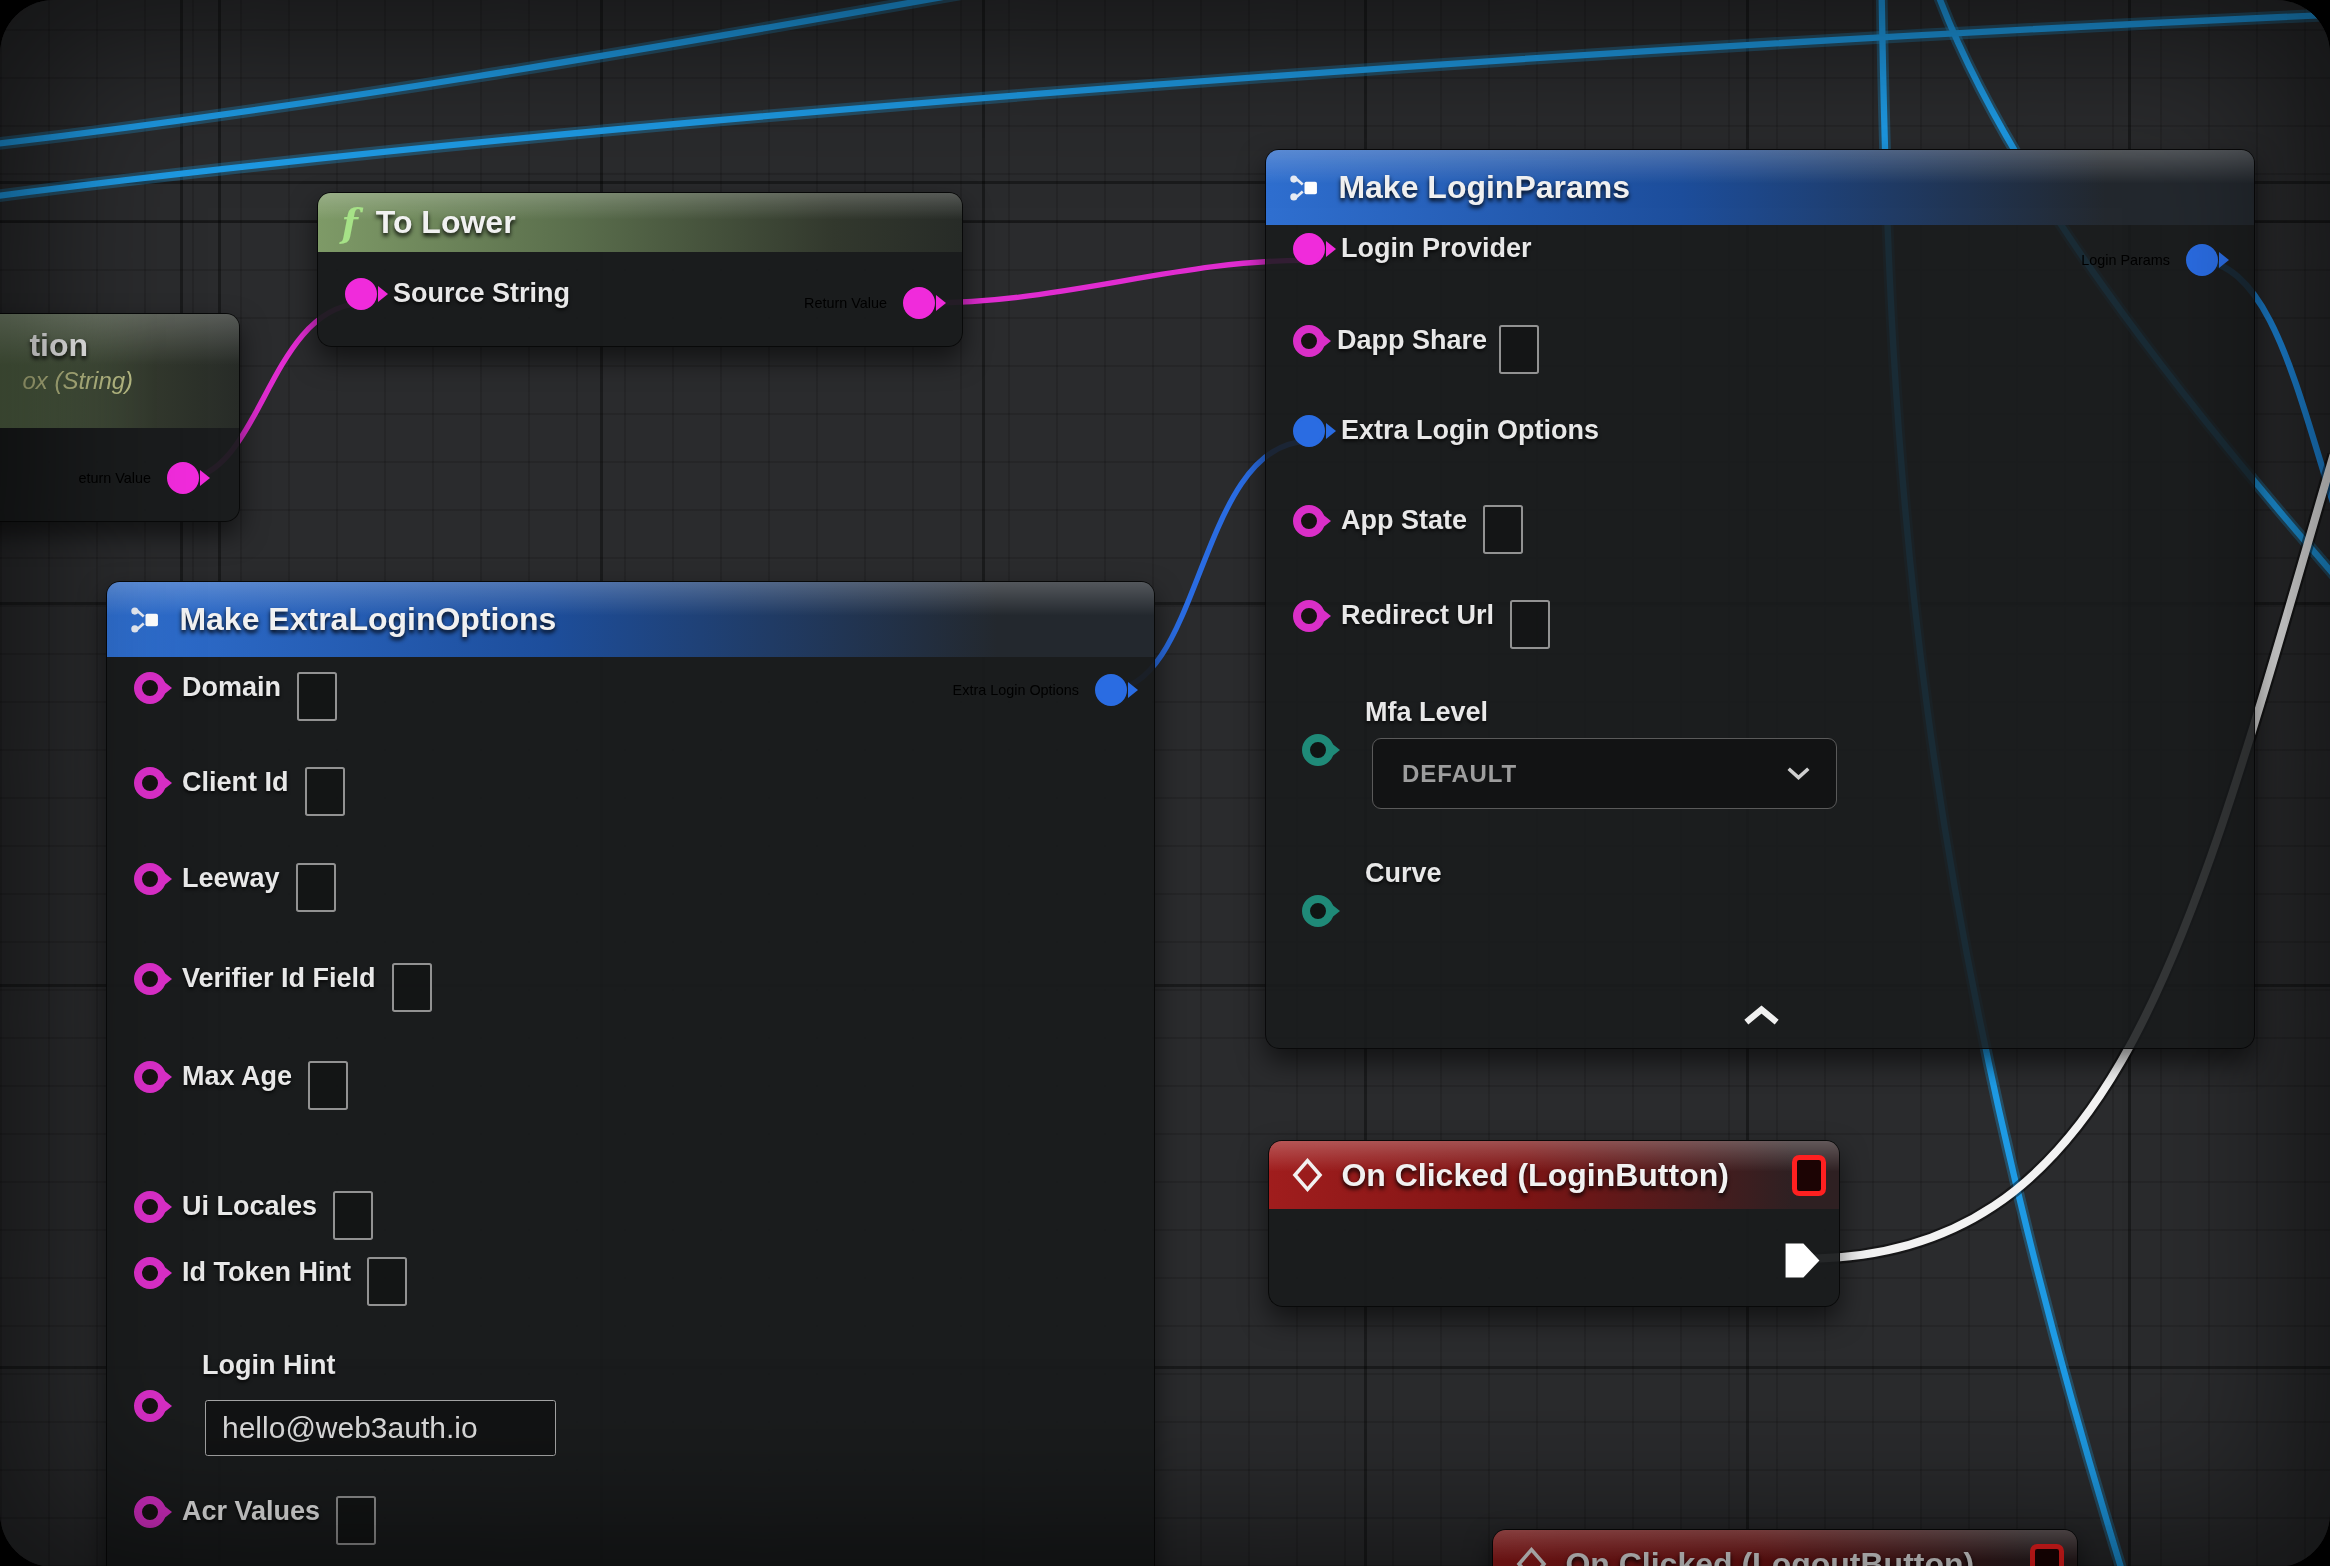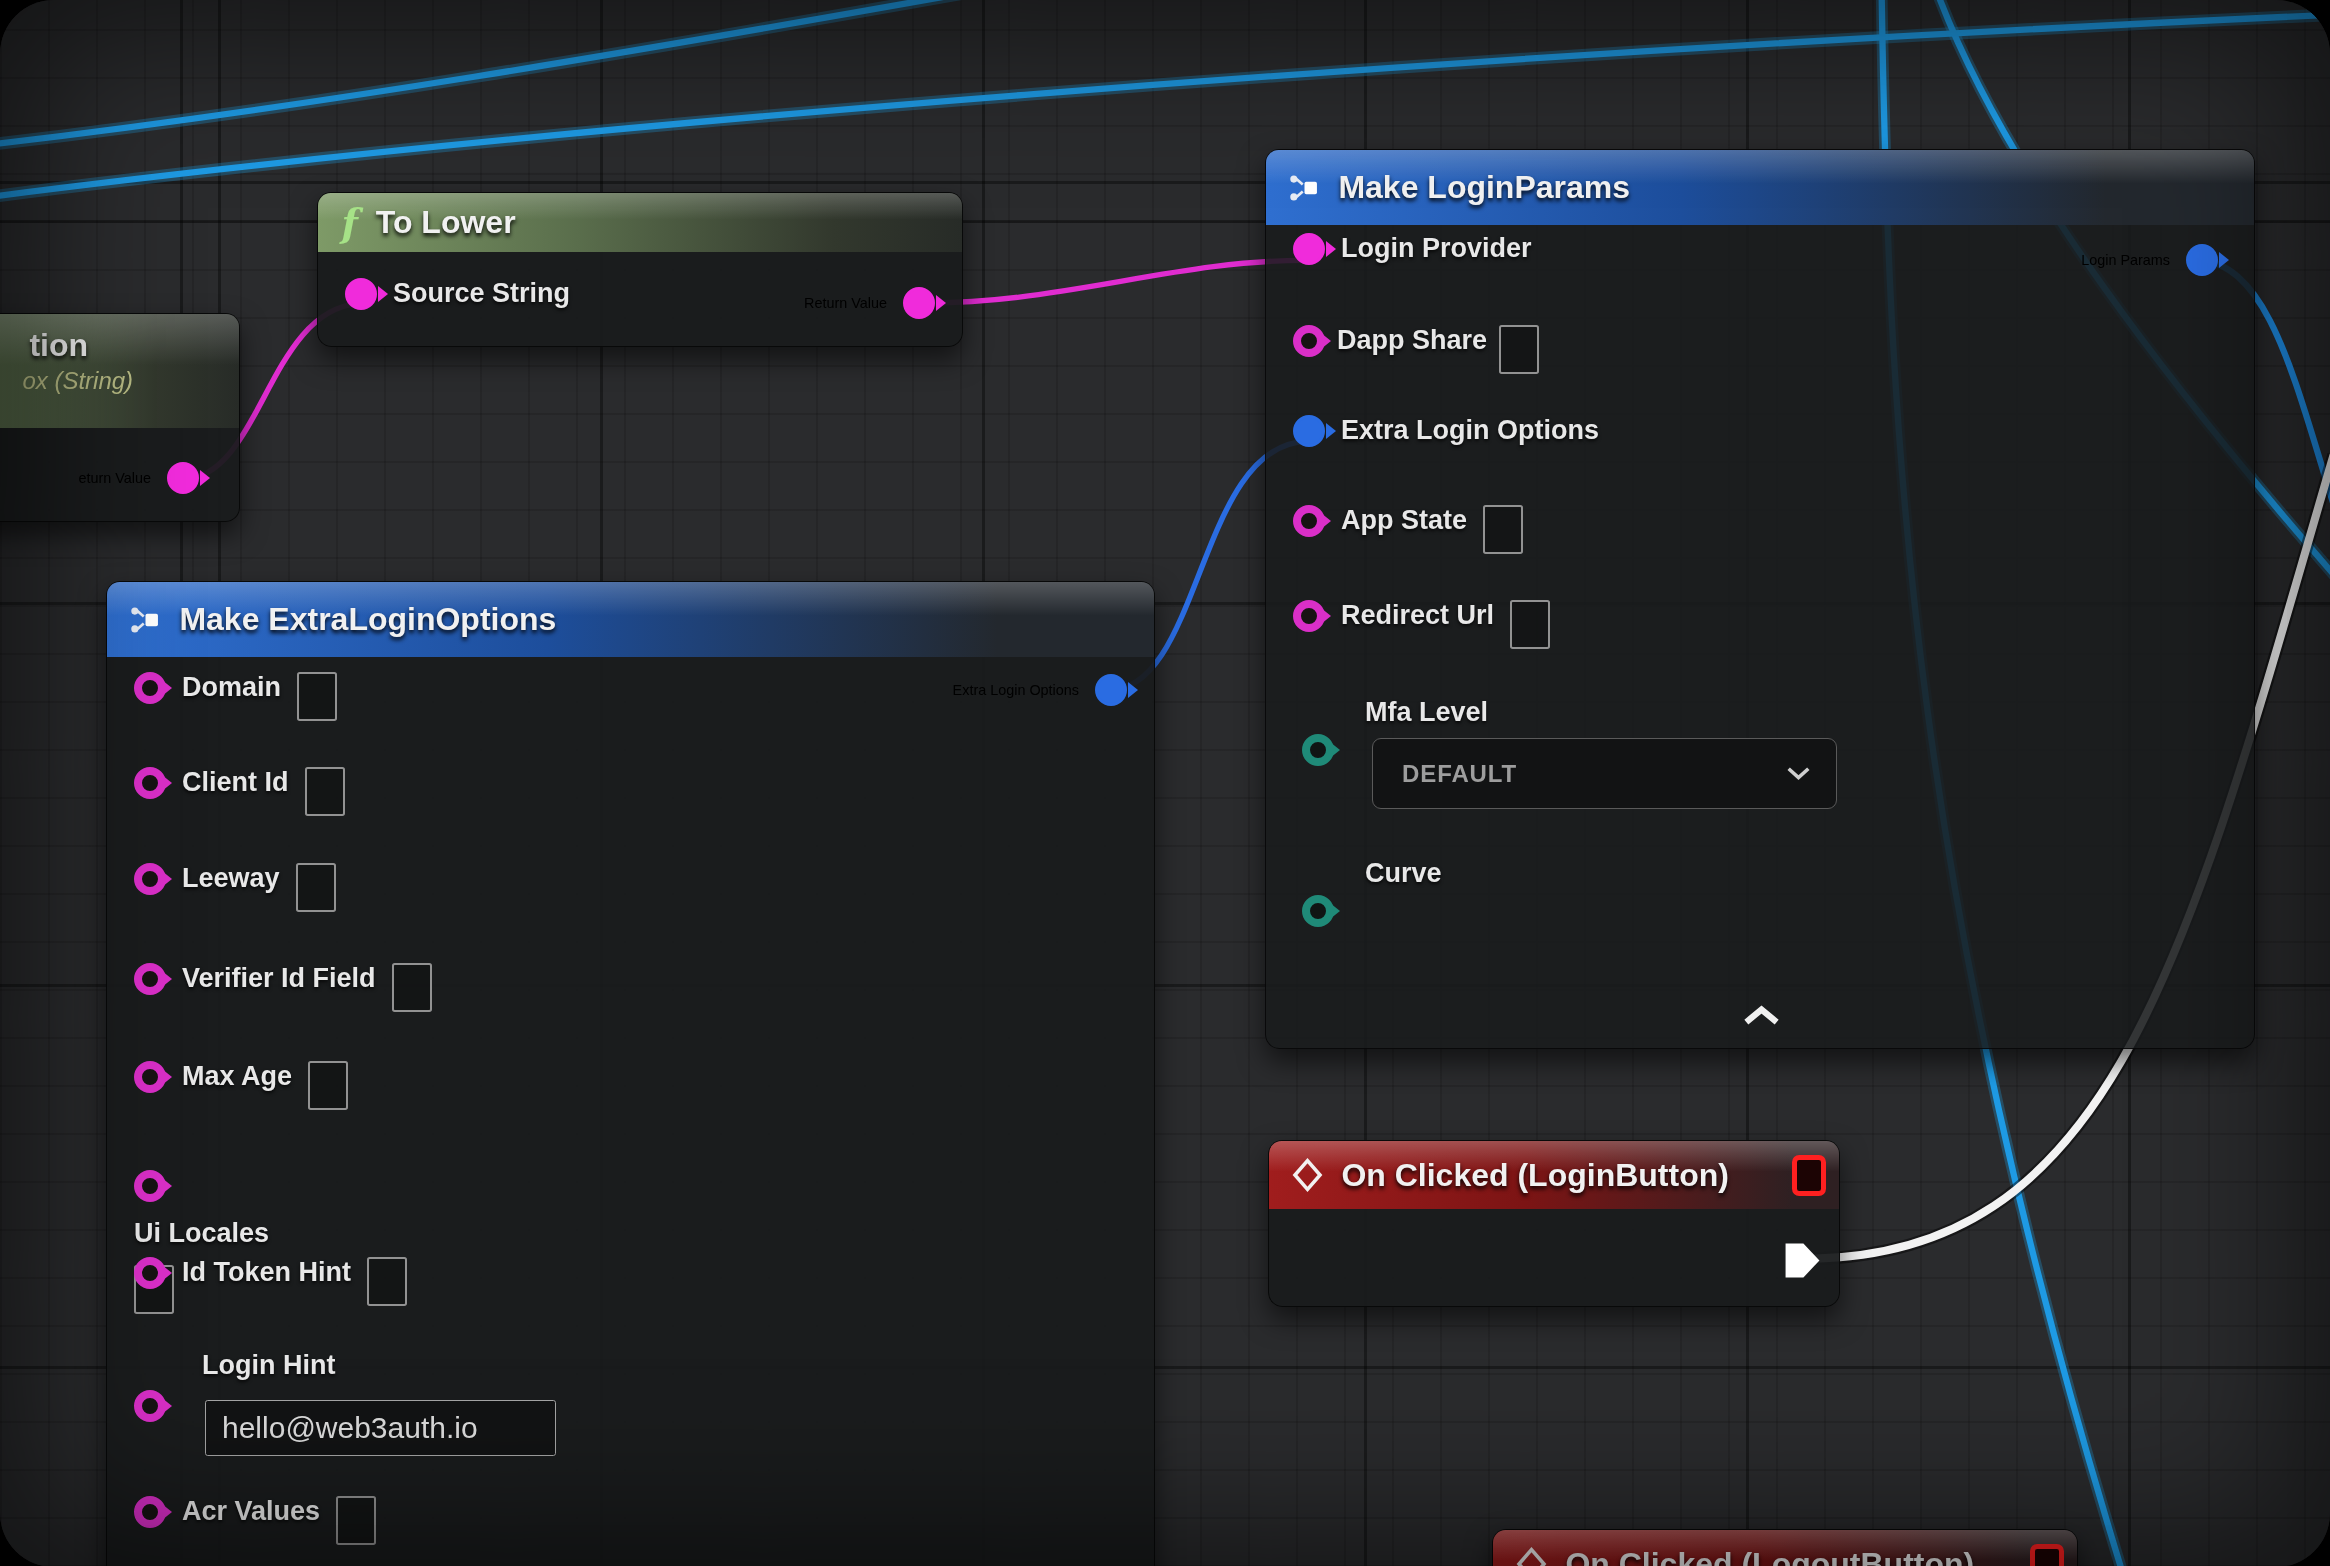--- a/index.html
+++ b/index.html
@@ -135,21 +135,21 @@
     <div class="row" style="top:381px;left:27px;">
       <span class="pin str"></span>
       <span class="lbl">Verifier Id Field</span>
       <span class="checkbox"></span>
     </div>
     <div class="row" style="top:479px;left:27px;">
       <span class="pin str"></span>
       <span class="lbl">Max Age</span>
       <span class="checkbox"></span>
     </div>
-    <div class="row" style="top:588px;left:27px;flex-direction:column;">
+    <div class="row" style="top:609px;left:27px;">
       <span class="pin str"></span>
       <span class="lbl">Ui Locales</span>
       <span class="checkbox"></span>
     </div>
     <div class="row" style="top:675px;left:27px;">
       <span class="pin str"></span>
       <span class="lbl">Id Token Hint</span>
       <span class="checkbox"></span>
     </div>
     <div class="seclabel" style="top:768px;left:95px;">Login Hint</div>

